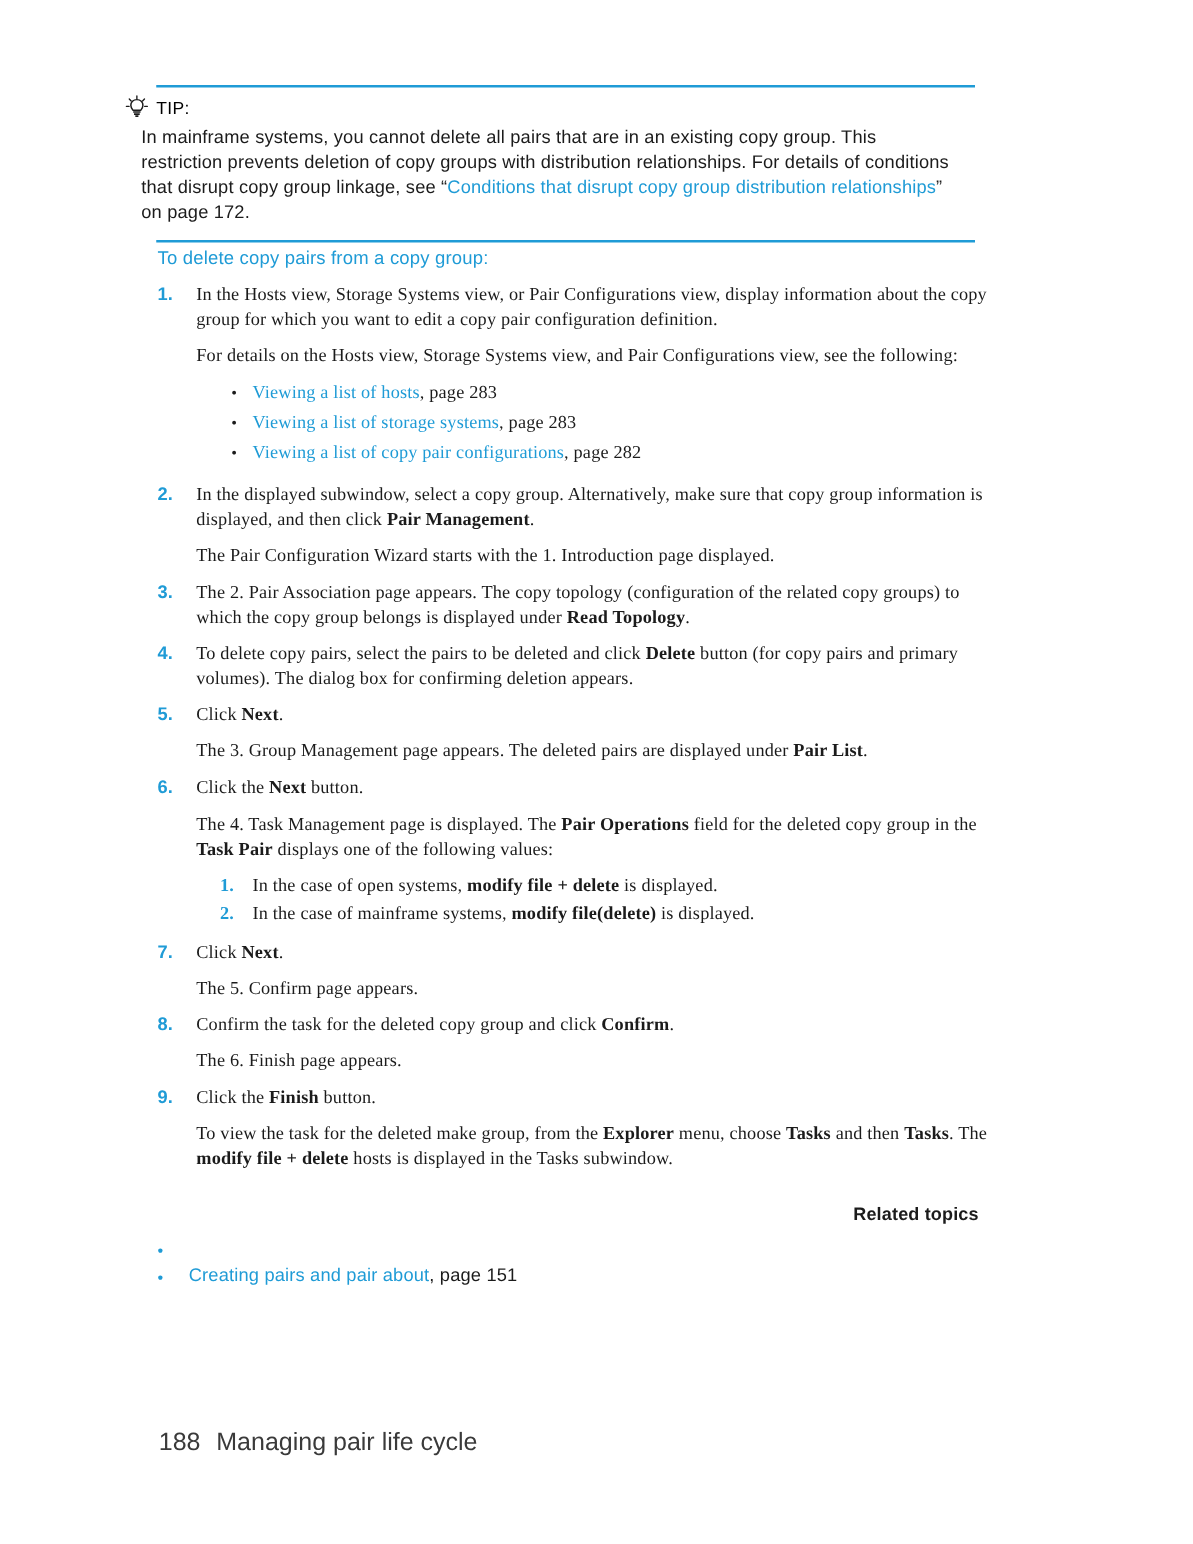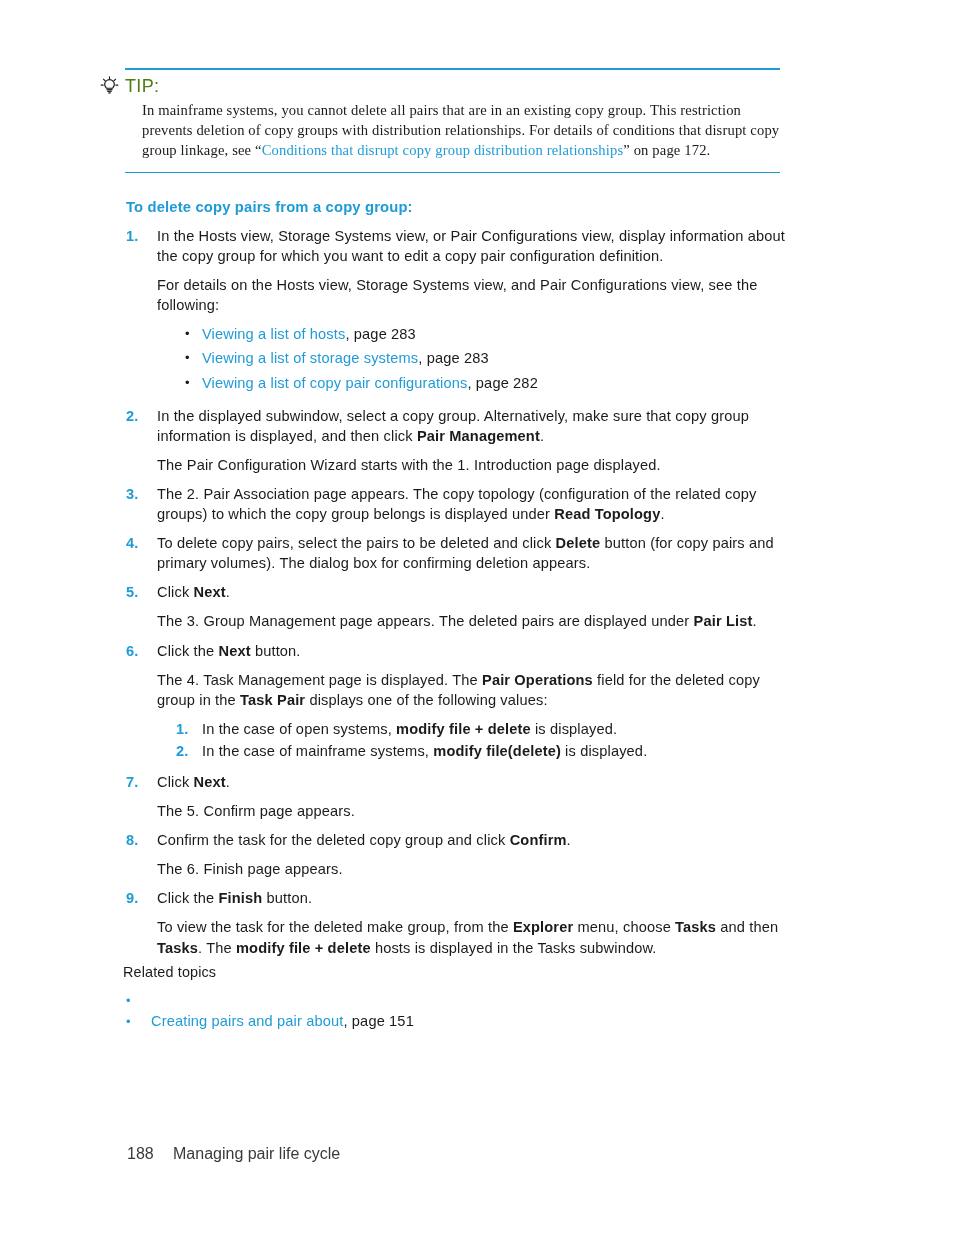--- a/index.html
+++ b/index.html
@@ -57,42 +57,41 @@
     margin-top: 6px;
     height: 20px;
   }
   .bulb-icon {
     width: 19px;
     height: 19px;
     flex: 0 0 19px;
     display: block;
   }
   .tip-label {
-    color: #4d7c0f;
-    font-size: 18px;
+    color: #000000;
+    font-size: 14px;
     line-height: 18px;
     letter-spacing: 0.02em;
   }
   .tip-body {
-    margin-left: 42px;
+    margin-left: 13px;
     margin-top: 4px;
     width: 648px;
-    font-family: Liberation Serif, serif;
   }
   .tip-block .rule.bottom {
     margin-top: 12px;
   }
 
   
   .section-heading {
     position: absolute;
     left: 126px;
     top: 199px;
     font-size: 14.8px;
-    font-weight: bold;
+    font-weight: normal;
     color: #1f9bd6;
     letter-spacing: 0.01em;
   }
 
   
   .proc {
     position: absolute;
     left: 126px;
     top: 226px;
     width: 670px;
@@ -105,20 +104,21 @@
   .step-num {
     flex: 0 0 31px;
     color: #1f9bd6;
     font-weight: bold;
     font-size: 14.6px;
     line-height: 20.1px;
   }
   .step-body {
     flex: 1 1 auto;
     min-width: 0;
+    font-family: Liberation Serif, serif;
   }
   .step-body > p {
     margin: 0 0 0 0;
   }
   .step-body > p + p {
     margin-top: 9px;
   }
   .step + .step {
     margin-top: 9px;
   }
@@ -164,23 +164,24 @@
 
   
   .related {
     position: absolute;
     left: 123px;
     top: 962px;
     width: 660px;
   }
   .related-title {
     font-size: 14.4px;
-    font-weight: normal;
+    font-weight: bold;
     color: #1b1b1b;
     margin-bottom: 8px;
+    text-align: right;
   }
   .related ul {
     margin: 0;
     padding: 0;
     list-style: none;
   }
   .related li {
     display: flex;
     align-items: flex-start;
     line-height: 21px;
@@ -191,21 +192,21 @@
     color: #1f9bd6;
     font-size: 13px;
   }
 
   
   .footer {
     position: absolute;
     left: 127px;
     top: 1145px;
     display: flex;
-    font-size: 16px;
+    font-size: 20px;
     color: #3a3a3a;
     line-height: 18px;
   }
   .footer .pg {
     flex: 0 0 46px;
   }
 </style>
 </head>
 <body>
 

